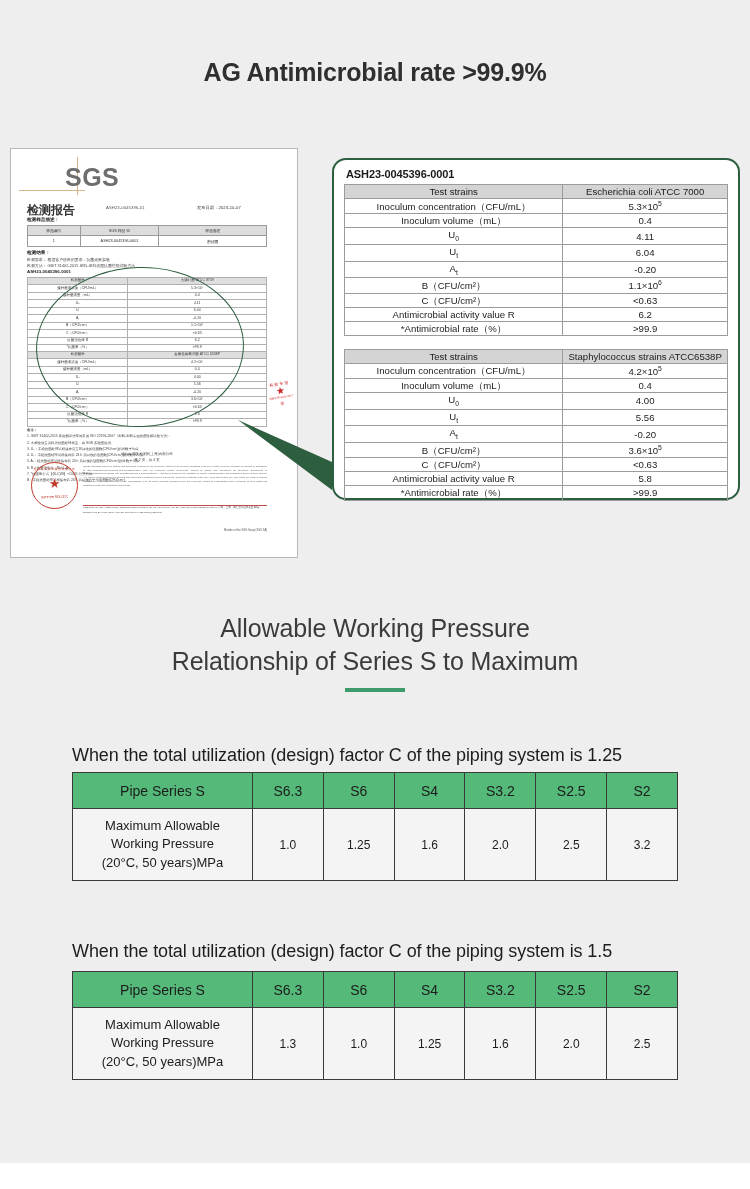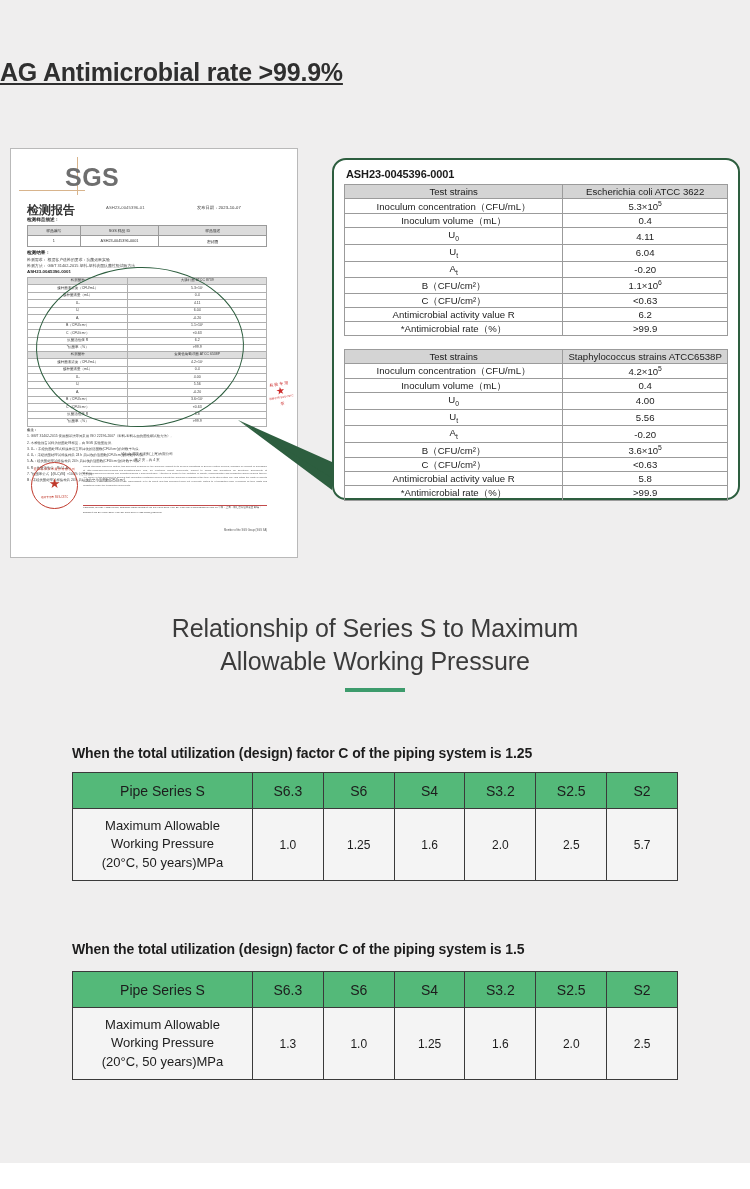--- a/index.html
+++ b/index.html
@@ -16,24 +16,23 @@
     overflow: hidden;
   }
   .bottom-white {
     position: absolute; left: 0; top: 1163px;
     width: 750px; height: 26px; background: #ffffff;
   }
 
   
   .main-title {
     position: absolute; left: 0; top: 58px; width: 750px;
-    text-align: left;
+    text-align: center;
     font-size: 25px; font-weight: 700; color: #2f2f2f;
     letter-spacing: -0.2px;
-    text-decoration: underline;
   }
 
   
   .sgs-doc {
     position: absolute; left: 10px; top: 148px;
     width: 288px; height: 410px;
     background: #ffffff;
     border: 1px solid #b9b9b9;
     overflow: hidden;
   }
@@ -187,21 +186,21 @@
     text-align: center; font-size: 25px; font-weight: 400;
     color: #3b3b3b; line-height: 1.32; letter-spacing: -0.1px;
   }
   .sec2-rule {
     position: absolute; left: 345px; top: 688px;
     width: 60px; height: 4px; background: #3d9b6c;
   }
 
   
   .ptable-caption {
-    position: absolute; font-size: 14px; font-weight: 700;
+    position: absolute; font-size: 18px; font-weight: 400;
     color: #1d1d1d; letter-spacing: -0.1px;
   }
   .ptable {
     position: absolute; left: 72px; width: 606px;
     border-collapse: collapse; table-layout: fixed;
     border: 1.6px solid #1c1c1c;
     background: #ef4444;
   }
   .ptable td {
     border: 1.2px solid #3a3a3a;
@@ -384,21 +383,21 @@
     <polygon points="238,420 332,480 332,462" fill="#2d5e3f"></polygon>
     <polygon points="238,420 332,490 332,478" fill="#2d5e3f"></polygon>
   </svg>
 
   <div class="callout">
     <div class="callout-code">ASH23-0045396-0001</div>
     <table class="bigt" id="cal-t1">
         <tbody>
           <tr class="hdr">
             <td class="c-left">Test strains</td>
-            <td>Escherichia coli ATCC 3622</td>
+            <td>Escherichia coli ATCC 7000</td>
           </tr>
           <tr>
             <td class="c-left">Inoculum concentration（CFU/mL）</td>
             <td>5.3×10<sup>5</sup></td>
           </tr>
           <tr>
             <td class="c-left">Inoculum volume（mL）</td>
             <td>0.4</td>
           </tr>
           <tr>
@@ -472,22 +471,22 @@
           </tr>
           <tr>
             <td class="c-left">*Antimicrobial rate（%）</td>
             <td>&gt;99.9</td>
           </tr>
         </tbody>
       </table>
   </div>
 
   <div class="sec2-title">
+    <div>Allowable Working Pressure</div>
     <div>Relationship of Series S to Maximum</div>
-    <div>Allowable Working Pressure</div>
   </div>
   <div class="sec2-rule"></div>
 
   <div class="ptable-caption" style="left:72px; top:745px;">When the total utilization (design) factor C of the piping system is 1.25</div>
   <table class="ptable" style="top:772px;" id="pt0">
       <tbody>
         <tr class="head">
           <td class="cfirst">Pipe Series S</td>
           <td>S6.3</td>
           <td>S6</td>
@@ -496,21 +495,21 @@
           <td>S2.5</td>
           <td>S2</td>
         </tr>
         <tr class="body">
           <td class="cfirst clabel">Maximum Allowable<br>Working Pressure<br>(20°C, 50 years)MPa</td>
           <td>1.0</td>
           <td>1.25</td>
           <td>1.6</td>
           <td>2.0</td>
           <td>2.5</td>
-          <td>5.7</td>
+          <td>3.2</td>
         </tr>
       </tbody>
     </table>
 
   <div class="ptable-caption" style="left:72px; top:941px;">When the total utilization (design) factor C of the piping system is 1.5</div>
   <table class="ptable" style="top:971px;" id="pt1">
       <tbody>
         <tr class="head">
           <td class="cfirst">Pipe Series S</td>
           <td>S6.3</td>

